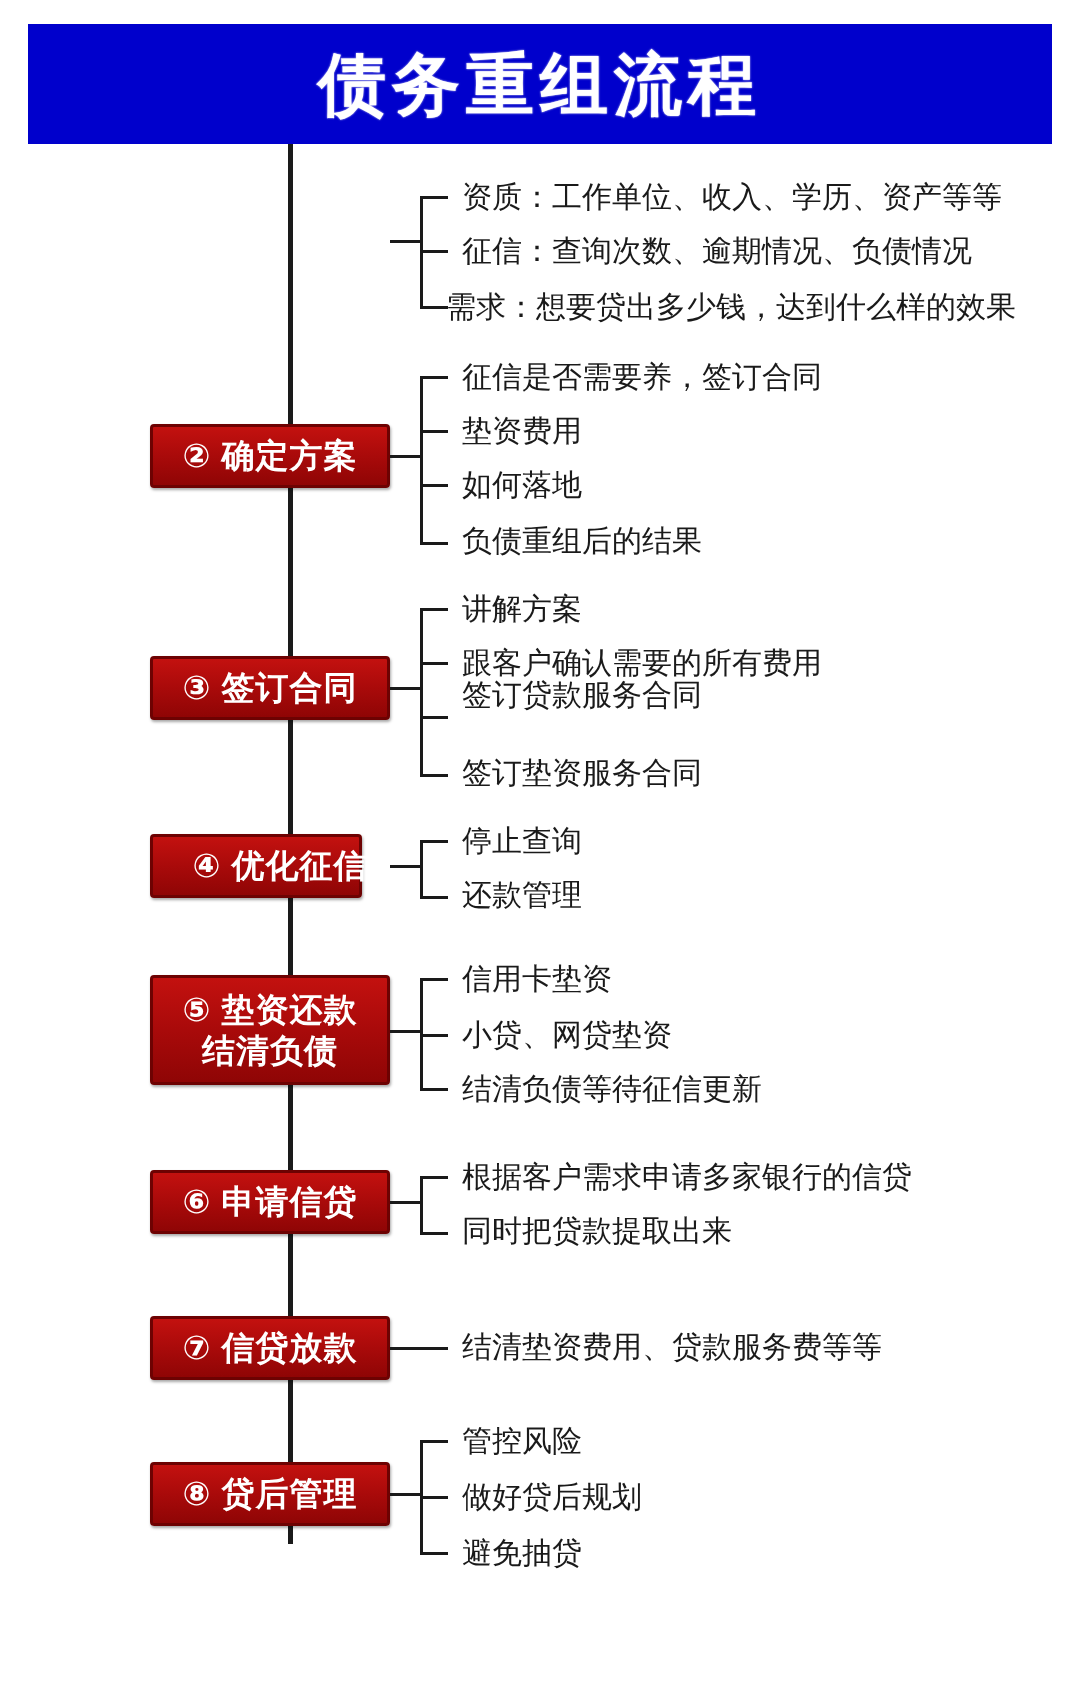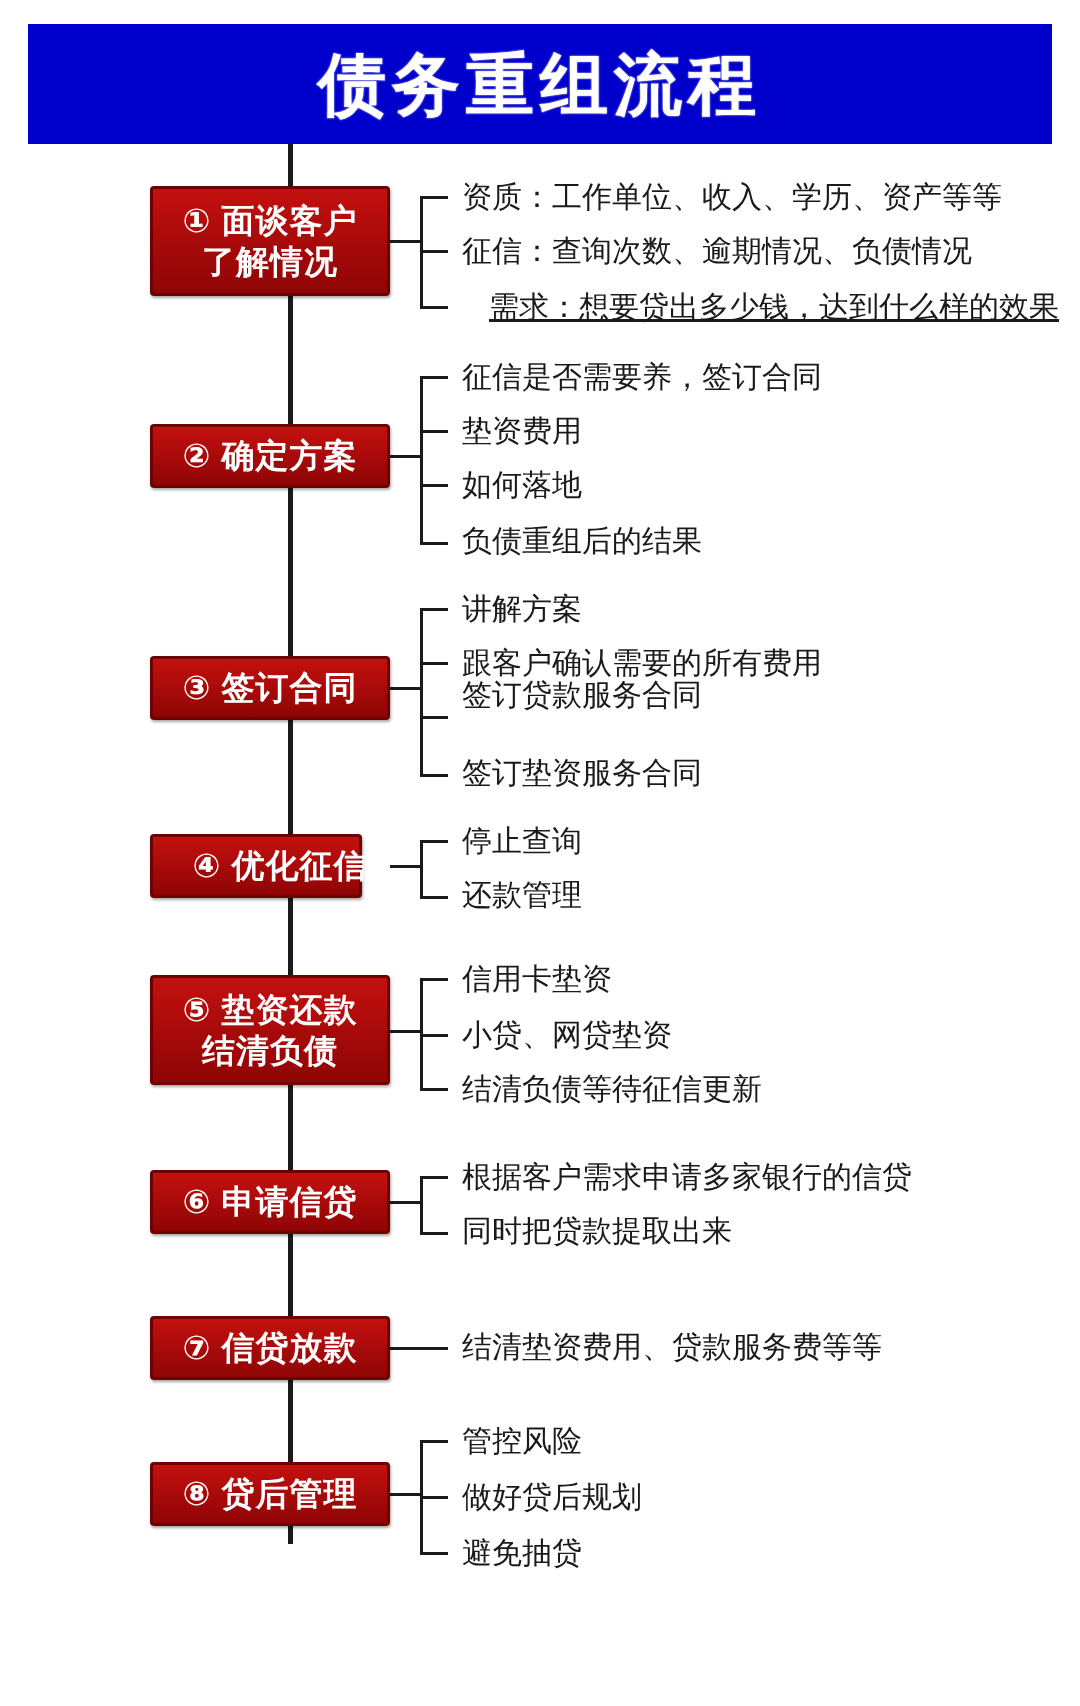--- a/index.html
+++ b/index.html
@@ -107,32 +107,28 @@
 <body>
 
 <div id="canvas">
 
   <div class="title-banner">
     <div class="title-text">债务重组流程</div>
   </div>
 
   <div class="spine"></div>
 
-  <div class="step-box" style="left:150px; top:186px; width:240px; height:110px;">
-    <div class="line">① 面谈客户</div>
-    <div class="line">了解情况</div>
-  </div>
   <div class="hline" style="left:390px; top:240px; width:30px;"></div>
   <div class="vline" style="left:420px; top:196px; height:110px;"></div>
   <div class="branch-stub" style="left:420px; top:196px; width:28px;"></div>
   <div class="branch-stub" style="left:420px; top:250px; width:28px;"></div>
   <div class="branch-stub" style="left:420px; top:306px; width:28px;"></div>
   <div class="detail" style="left:462px; top:182px;">资质：工作单位、收入、学历、资产等等</div>
   <div class="detail" style="left:462px; top:236px;">征信：查询次数、逾期情况、负债情况</div>
-  <div class="detail" style="left:489px; top:292px;text-decoration:underline;">需求：想要贷出多少钱，达到什么样的效果</div>
+  <div class="detail" style="left:446px; top:292px;">需求：想要贷出多少钱，达到什么样的效果</div>
 
   <div class="step-box" style="left:150px; top:424px; width:240px; height:64px;">
     <div class="line">② 确定方案</div>
   </div>
   <div class="hline" style="left:390px; top:455px; width:30px;"></div>
   <div class="vline" style="left:420px; top:376px; height:166px;"></div>
   <div class="branch-stub" style="left:420px; top:376px; width:28px;"></div>
   <div class="branch-stub" style="left:420px; top:430px; width:28px;"></div>
   <div class="branch-stub" style="left:420px; top:484px; width:28px;"></div>
   <div class="branch-stub" style="left:420px; top:542px; width:28px;"></div>

